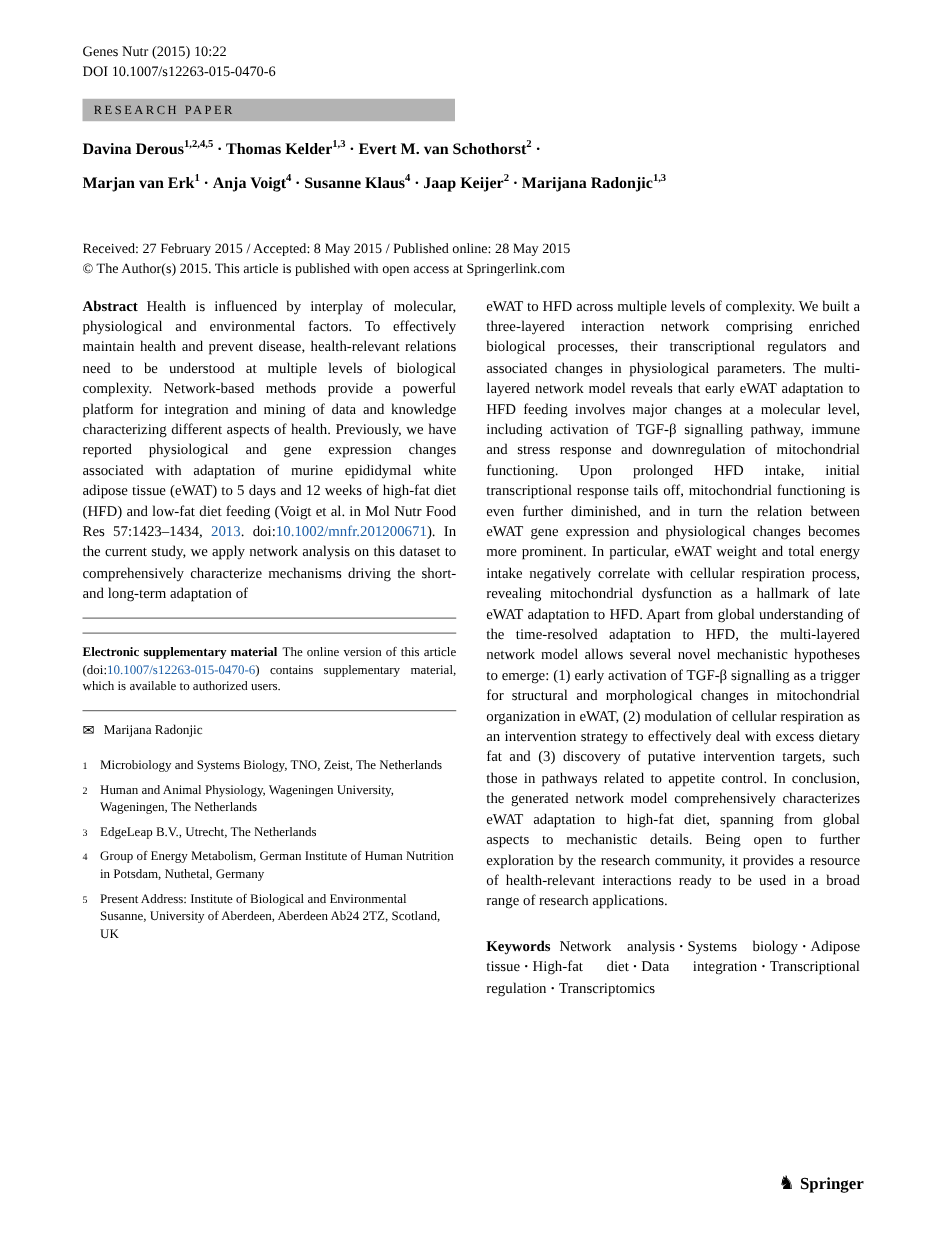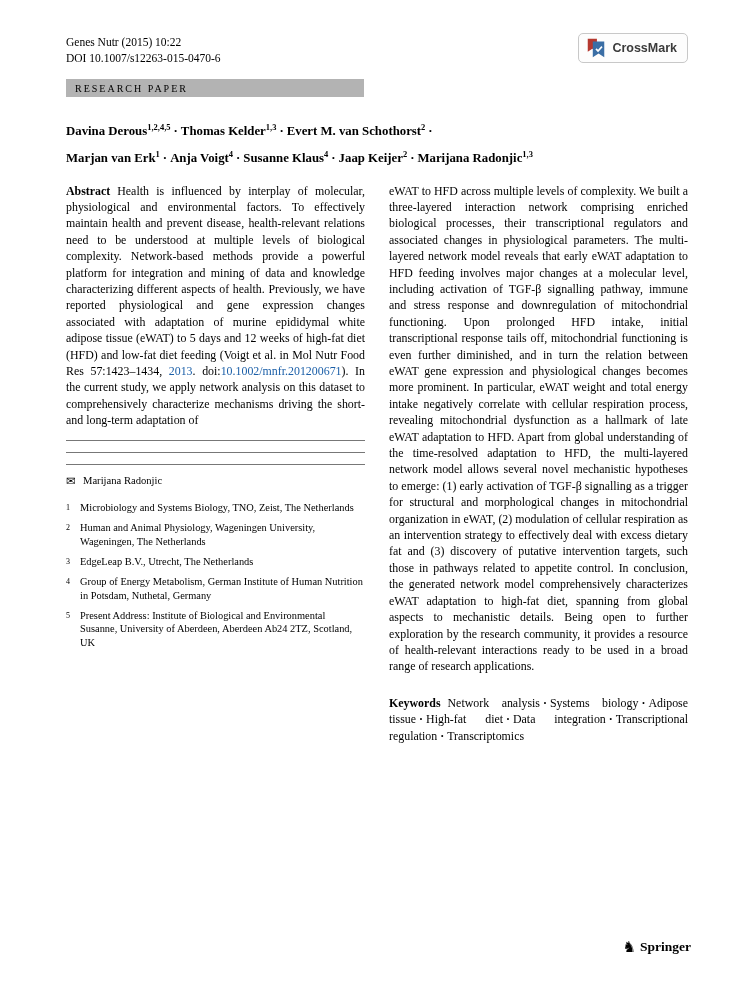--- a/index.html
+++ b/index.html
@@ -36,21 +36,21 @@
     font-size: 10px; letter-spacing: 2px;
     padding: 4px 0 3px 9px; color: #000;
   }
 
   .title {
     margin: 26px 0 0 0;
     font-size: 18.5px; line-height: 26px; font-weight: bold;
     max-width: 560px;
   }
 
-  .authors { margin-top: 19px; font-size: 12.8px; font-weight: bold; line-height: 22px; max-width: 620px; }
+  .authors { margin-top: 7px; font-size: 12.8px; font-weight: bold; line-height: 22px; max-width: 620px; }
   .authors sup { font-size: 8.5px; }
   .dot { margin: 0 3px; font-weight: bold; }
 
   .dates { margin-top: 34px; font-size: 11.3px; line-height: 16px; }
 
   .columns { margin-top: 14px; display: flex; gap: 24px; }
   .col { width: 299px; }
 
   .body-text {
     font-size: 11.9px; line-height: 16.4px;
@@ -93,51 +93,50 @@
 <body>
 
 <div class="page">
   <div class="inner">
 
     <div class="header-row">
       <div class="cite-block">
         <div>Genes Nutr (2015) 10:22</div>
         <div>DOI 10.1007/s12263-015-0470-6</div>
       </div>
-      <div class="crossmark">
-        <svg width="22" height="22" viewBox="0 0 24 24">
-          <path d="M3 2h10v14l-5-3.2L3 16z" fill="#b5382f"></path>
-          <path d="M8.5 5h12.5v17l-6.2-4L8.5 22z" fill="#3a6ea5"></path>
-          <polyline points="12,13 14.2,15.2 18.5,10.5" fill="none" stroke="#ffffff" stroke-width="1.8"></polyline>
-        </svg>
-        <span class="crossmark-label">CrossMark</span>
-      </div>
     </div>
 
     <div class="banner">RESEARCH PAPER</div>
 
 
     <div class="authors">
       <span class="author"><span>Davina Derous</span><sup>1,2,4,5</sup></span><span class="dot">·</span><span class="author"><span>Thomas Kelder</span><sup>1,3</sup></span><span class="dot">·</span><span class="author"><span>Evert M. van Schothorst</span><sup>2</sup></span><span class="dot">·</span><br>
       <span class="author"><span>Marjan van Erk</span><sup>1</sup></span><span class="dot">·</span><span class="author"><span>Anja Voigt</span><sup>4</sup></span><span class="dot">·</span><span class="author"><span>Susanne Klaus</span><sup>4</sup></span><span class="dot">·</span><span class="author"><span>Jaap Keijer</span><sup>2</sup></span><span class="dot">·</span><span class="author"><span>Marijana Radonjic</span><sup>1,3</sup></span>
     </div>
 
+    <div class="dates">
+      <div>Received: 27 February 2015 / Accepted: 8 May 2015 / Published online: 28 May 2015</div>
+      <div>© The Author(s) 2015. This article is published with open access at Springerlink.com</div>
+    </div>
 
     <div class="columns">
 
       <div class="col">
         <p class="body-text">
           <span class="b-label">Abstract</span><span>Health is influenced by interplay of molecular, physiological and environmental factors. To effectively maintain health and prevent disease, health-relevant relations need to be understood at multiple levels of biological complexity. Network-based methods provide a powerful platform for integration and mining of data and knowledge characterizing different aspects of health. Previously, we have reported physiological and gene expression changes associated with adaptation of murine epididymal white adipose tissue (eWAT) to 5 days and 12 weeks of high-fat diet (HFD) and low-fat diet feeding (Voigt et al. in Mol Nutr Food Res 57:1423–1434, </span><a class="link">2013</a><span>. doi:</span><a class="link doi-break">10.1002/mnfr.201200671</a><span>). In the current study, we apply network analysis on this dataset to comprehensively characterize mechanisms driving the short- and long-term adaptation of</span>
         </p>
 
         <hr class="rule">
 
 
         <hr class="rule">
 
+        <p class="note">
+          <span class="b-label">Electronic supplementary material</span><span>The online version of this article (doi:</span><a class="link doi-break">10.1007/s12263-015-0470-6</a><span>) contains supplementary material, which is available to authorized users.</span>
+        </p>
 
         <hr class="rule">
 
         <div class="correspondence">
           <span class="env">✉</span>
           <span>Marijana Radonjic</span>
           <span></span>
         </div>
 
         <div class="affils">

